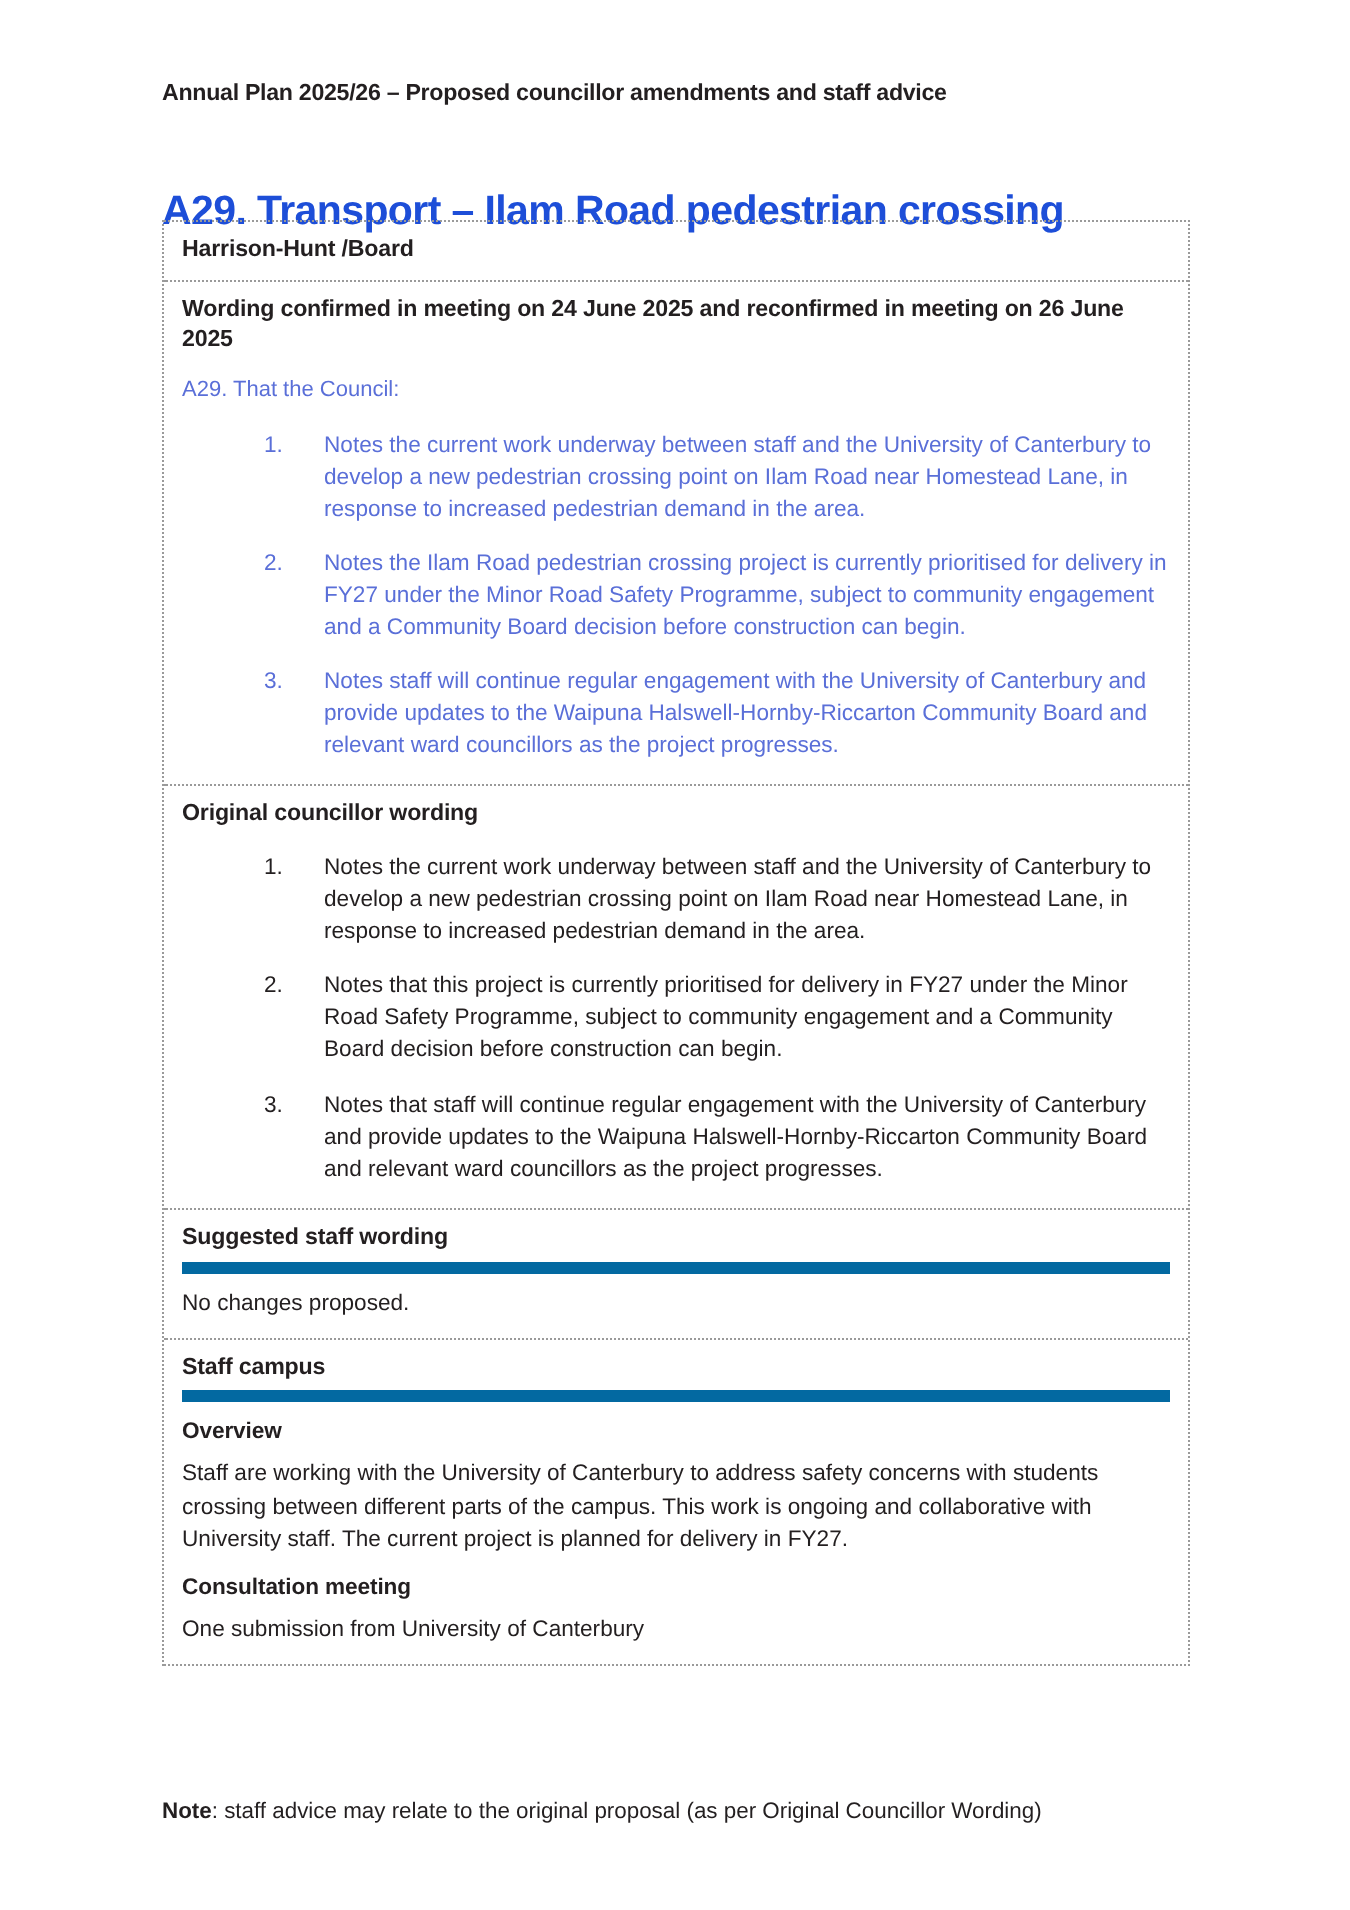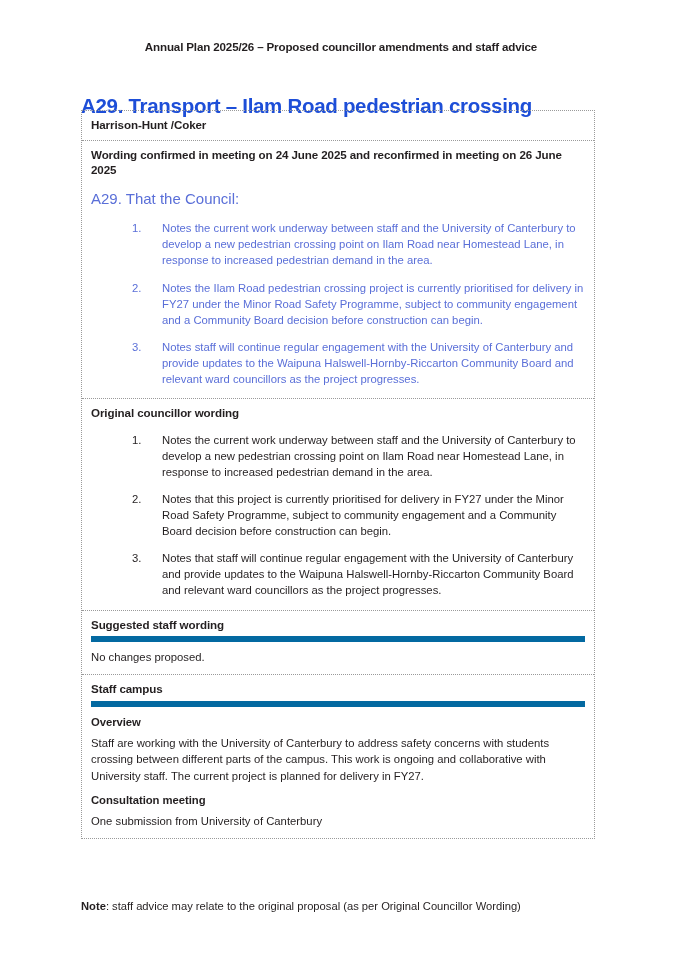--- a/index.html
+++ b/index.html
@@ -25,21 +25,20 @@
 
   .doc-header {
     position: absolute;
     left: 81px;
     top: 40px;
     width: 520px;
     font-size: 11.6px;
     font-weight: bold;
     letter-spacing: -0.15px;
     color: #231f20;
-    text-align: center;
   }
 
   .doc-title {
     position: absolute;
     left: 81px;
     top: 80px;
     width: 520px;
     font-size: 20.5px;
     font-weight: bold;
     letter-spacing: -0.3px;
@@ -77,21 +76,21 @@
     margin: 0;
   }
 
   .sec-head.underlined {
     border-bottom: 6px solid #0369a1;
     padding-bottom: 4px;
     margin-bottom: 0;
   }
 
   .body-text {
-    font-size: 15px;
+    font-size: 11px;
     line-height: 1.42;
     color: #231f20;
     margin: 11px 0 0 0;
   }
 
   .body-text.first { margin-top: 10px; }
 
   .blue { color: #5a6fd8; }
 
   
@@ -147,21 +146,21 @@
 
 <div class="page">
 
   <div class="doc-header">Annual Plan 2025/26 – Proposed councillor amendments and staff advice</div>
 
   <h1 class="doc-title">A29. Transport – Ilam Road pedestrian crossing</h1>
 
   <div class="amend-table">
 
     <div class="cell tight">
-      <div class="sec-head">Harrison-Hunt /Coker</div>
+      <div class="sec-head">Harrison-Hunt /Board</div>
     </div>
 
     <div class="cell">
       <div class="sec-head">Wording confirmed in meeting on 24 June 2025 and reconfirmed in meeting on 26 June 2025</div>
       <p class="body-text blue first">A29. That the Council:</p>
       <ol class="nlist">
         <li>
           <span class="num blue">1.</span>
           <span class="blue">Notes the current work underway between staff and the University of Canterbury to develop a new pedestrian crossing point on Ilam Road near Homestead Lane, in response to increased pedestrian demand in the area.</span>
         </li>

